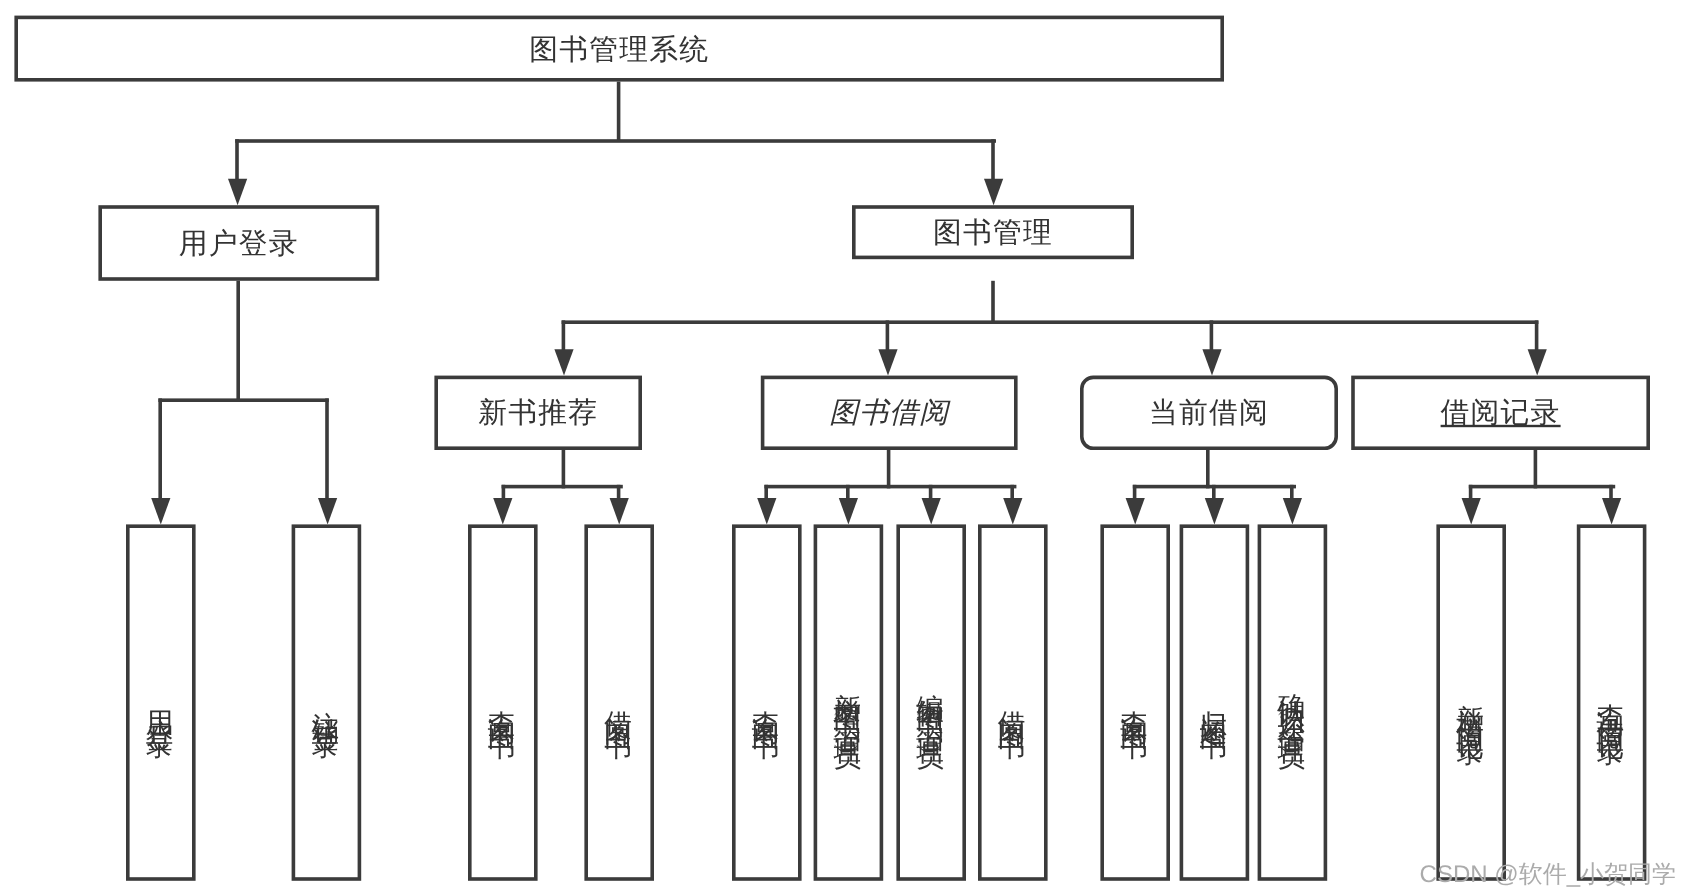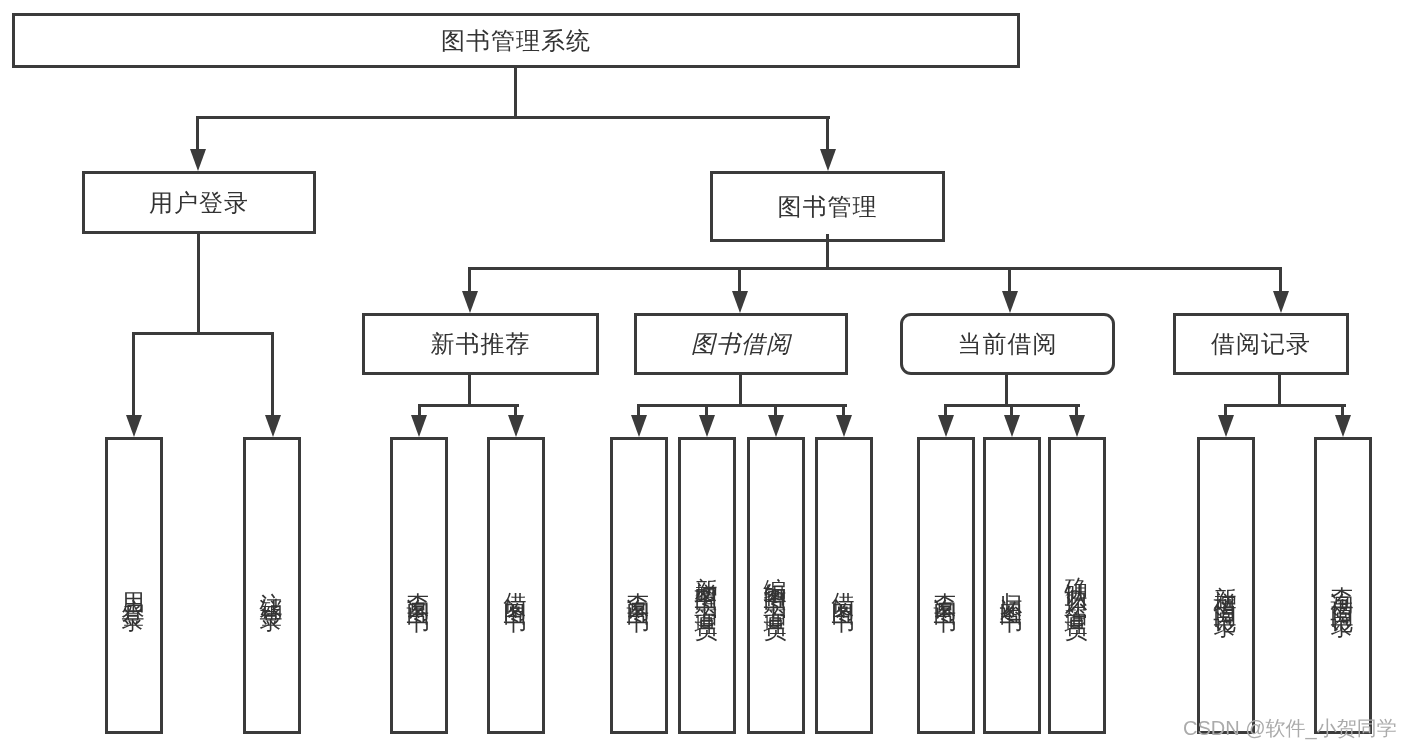--- a/index.html
+++ b/index.html
@@ -61,21 +61,21 @@
   <div class="v-line" style="left:514px;top:68px;height:50px;"></div>
   <div class="h-line" style="left:196px;top:116px;width:634px;"></div>
   <div class="v-line" style="left:196px;top:116px;height:35px;"></div>
   <div class="arrow-down" style="left:190px;top:149px;"></div>
   <div class="v-line" style="left:826px;top:116px;height:35px;"></div>
   <div class="arrow-down" style="left:820px;top:149px;"></div>
 
   <div class="node" style="left:82px;top:171px;width:234px;height:63px;">
     <span>用户登录</span>
   </div>
-  <div class="node" style="left:710px;top:171px;width:235px;height:71px;text-align:right;">
+  <div class="node" style="left:710px;top:171px;width:235px;height:45px;text-align:right;">
     <span>图书管理</span>
   </div>
 
   <div class="v-line" style="left:197px;top:234px;height:101px;"></div>
   <div class="h-line" style="left:132px;top:332px;width:142px;"></div>
   <div class="v-line" style="left:132px;top:332px;height:83px;"></div>
   <div class="arrow-down" style="left:126px;top:415px;"></div>
   <div class="v-line" style="left:271px;top:332px;height:83px;"></div>
   <div class="arrow-down" style="left:265px;top:415px;"></div>
 
@@ -83,30 +83,30 @@
   <div class="h-line" style="left:468px;top:267px;width:814px;"></div>
   <div class="v-line" style="left:468px;top:267px;height:26px;"></div>
   <div class="arrow-down" style="left:462px;top:291px;"></div>
   <div class="v-line" style="left:738px;top:267px;height:26px;"></div>
   <div class="arrow-down" style="left:732px;top:291px;"></div>
   <div class="v-line" style="left:1008px;top:267px;height:26px;"></div>
   <div class="arrow-down" style="left:1002px;top:291px;"></div>
   <div class="v-line" style="left:1279px;top:267px;height:26px;"></div>
   <div class="arrow-down" style="left:1273px;top:291px;"></div>
 
-  <div class="node" style="left:362px;top:313px;width:237px;height:62px;">
+  <div class="node" style="left:362px;top:313px;width:173px;height:62px;">
     <span>新书推荐</span>
   </div>
   <div class="node" style="left:634px;top:313px;width:214px;height:62px;font-style:italic;">
     <span>图书借阅</span>
   </div>
   <div class="node" style="left:900px;top:313px;width:215px;height:62px;border-radius:11px;">
     <span>当前借阅</span>
   </div>
-  <div class="node" style="left:1173px;top:313px;width:176px;height:62px;">
+  <div class="node" style="left:1126px;top:313px;width:249px;height:62px;text-decoration:underline;">
     <span>借阅记录</span>
   </div>
 
   <div class="v-line" style="left:468px;top:375px;height:32px;"></div>
   <div class="h-line" style="left:418px;top:404px;width:101px;"></div>
   <div class="v-line" style="left:418px;top:404px;height:13px;"></div>
   <div class="arrow-down" style="left:411px;top:415px;"></div>
   <div class="v-line" style="left:514px;top:404px;height:13px;"></div>
   <div class="arrow-down" style="left:508px;top:415px;"></div>
 

